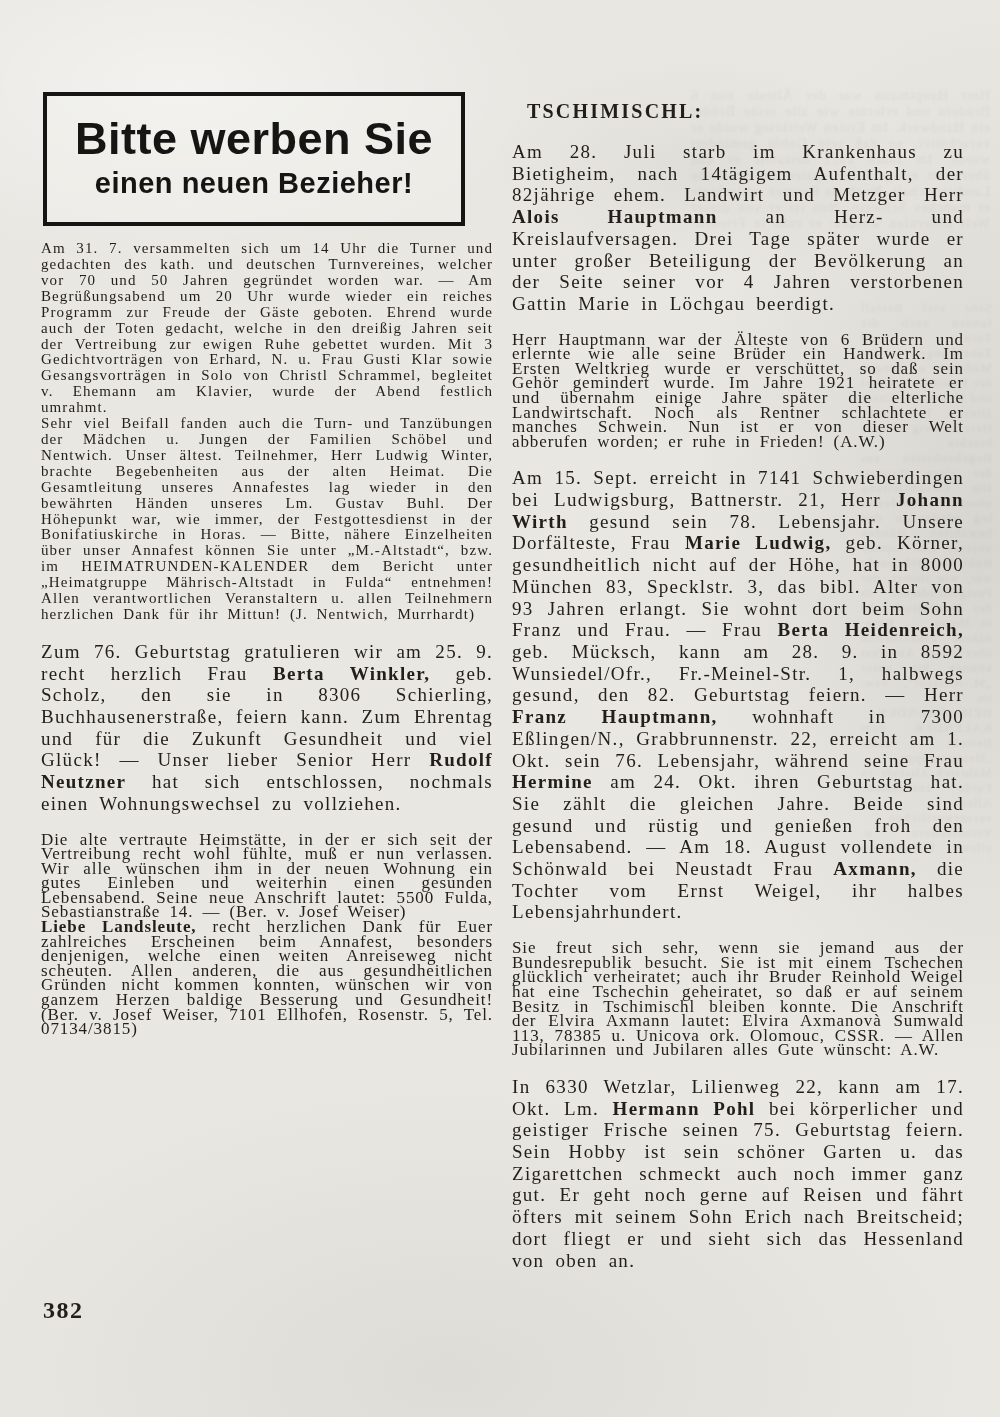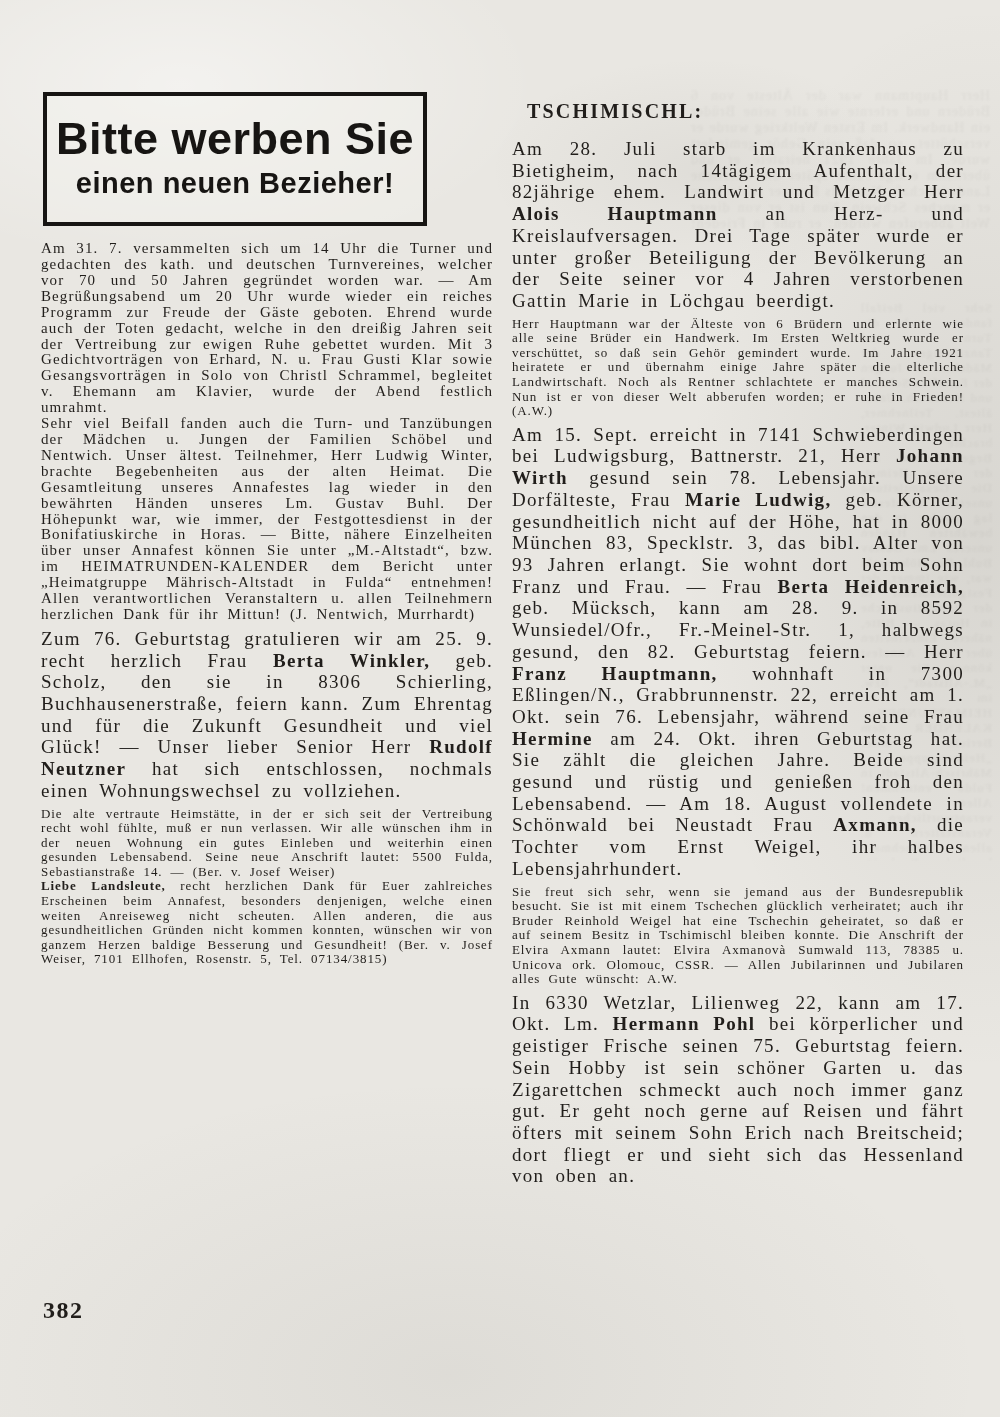--- a/index.html
+++ b/index.html
@@ -13,34 +13,34 @@
       radial-gradient(ellipse 420px 760px at 98% 38%, rgba(110,108,100,0.14), transparent 70%),
       radial-gradient(ellipse 760px 420px at 45% 97%, rgba(110,108,100,0.09), transparent 70%),
       radial-gradient(ellipse 300px 160px at 70% 12%, rgba(110,108,100,0.08), transparent 70%);
   }
   .col{position:absolute;top:85px;width:452px;}
   .col-left{left:41px;}
   .col-right{left:512px;}
 
   .para{text-align:justify;text-align-last:left;margin:0;}
   .t-normal{font-size:15px;line-height:15.9px;letter-spacing:1.1px;word-spacing:4px;}
-  .t-small{font-size:13px;line-height:14.6px;letter-spacing:0.9px;word-spacing:4px;}
+  .t-small{font-size:17px;line-height:14.6px;letter-spacing:0.9px;word-spacing:4px;}
   .t-large{font-size:19px;line-height:21.7px;letter-spacing:1.3px;word-spacing:5px;}
   .para b{font-weight:bold;}
 
   .section-heading{
     font-size:20px;font-weight:bold;letter-spacing:2.2px;
     margin:15px;
   }
-  .mt-sm{margin-top:5px;}
+  .mt-sm{margin-top:18px;}
   .mt-lg{margin-top:16px;}
 
   .promo-box{
     box-sizing:border-box;
-    width:384px;
+    width:422px;
     margin:7px 0 15px 2px;
     border:4px solid #171513;
     background:rgba(244,243,239,0.35);
     text-align:center;
     padding:20px 6px 22px 6px;
   }
   .promo-line1{
     font-family:"Liberation Sans","DejaVu Sans",sans-serif;
     font-weight:bold;font-size:45px;line-height:1.04;letter-spacing:0.5px;
     color:#171513;

